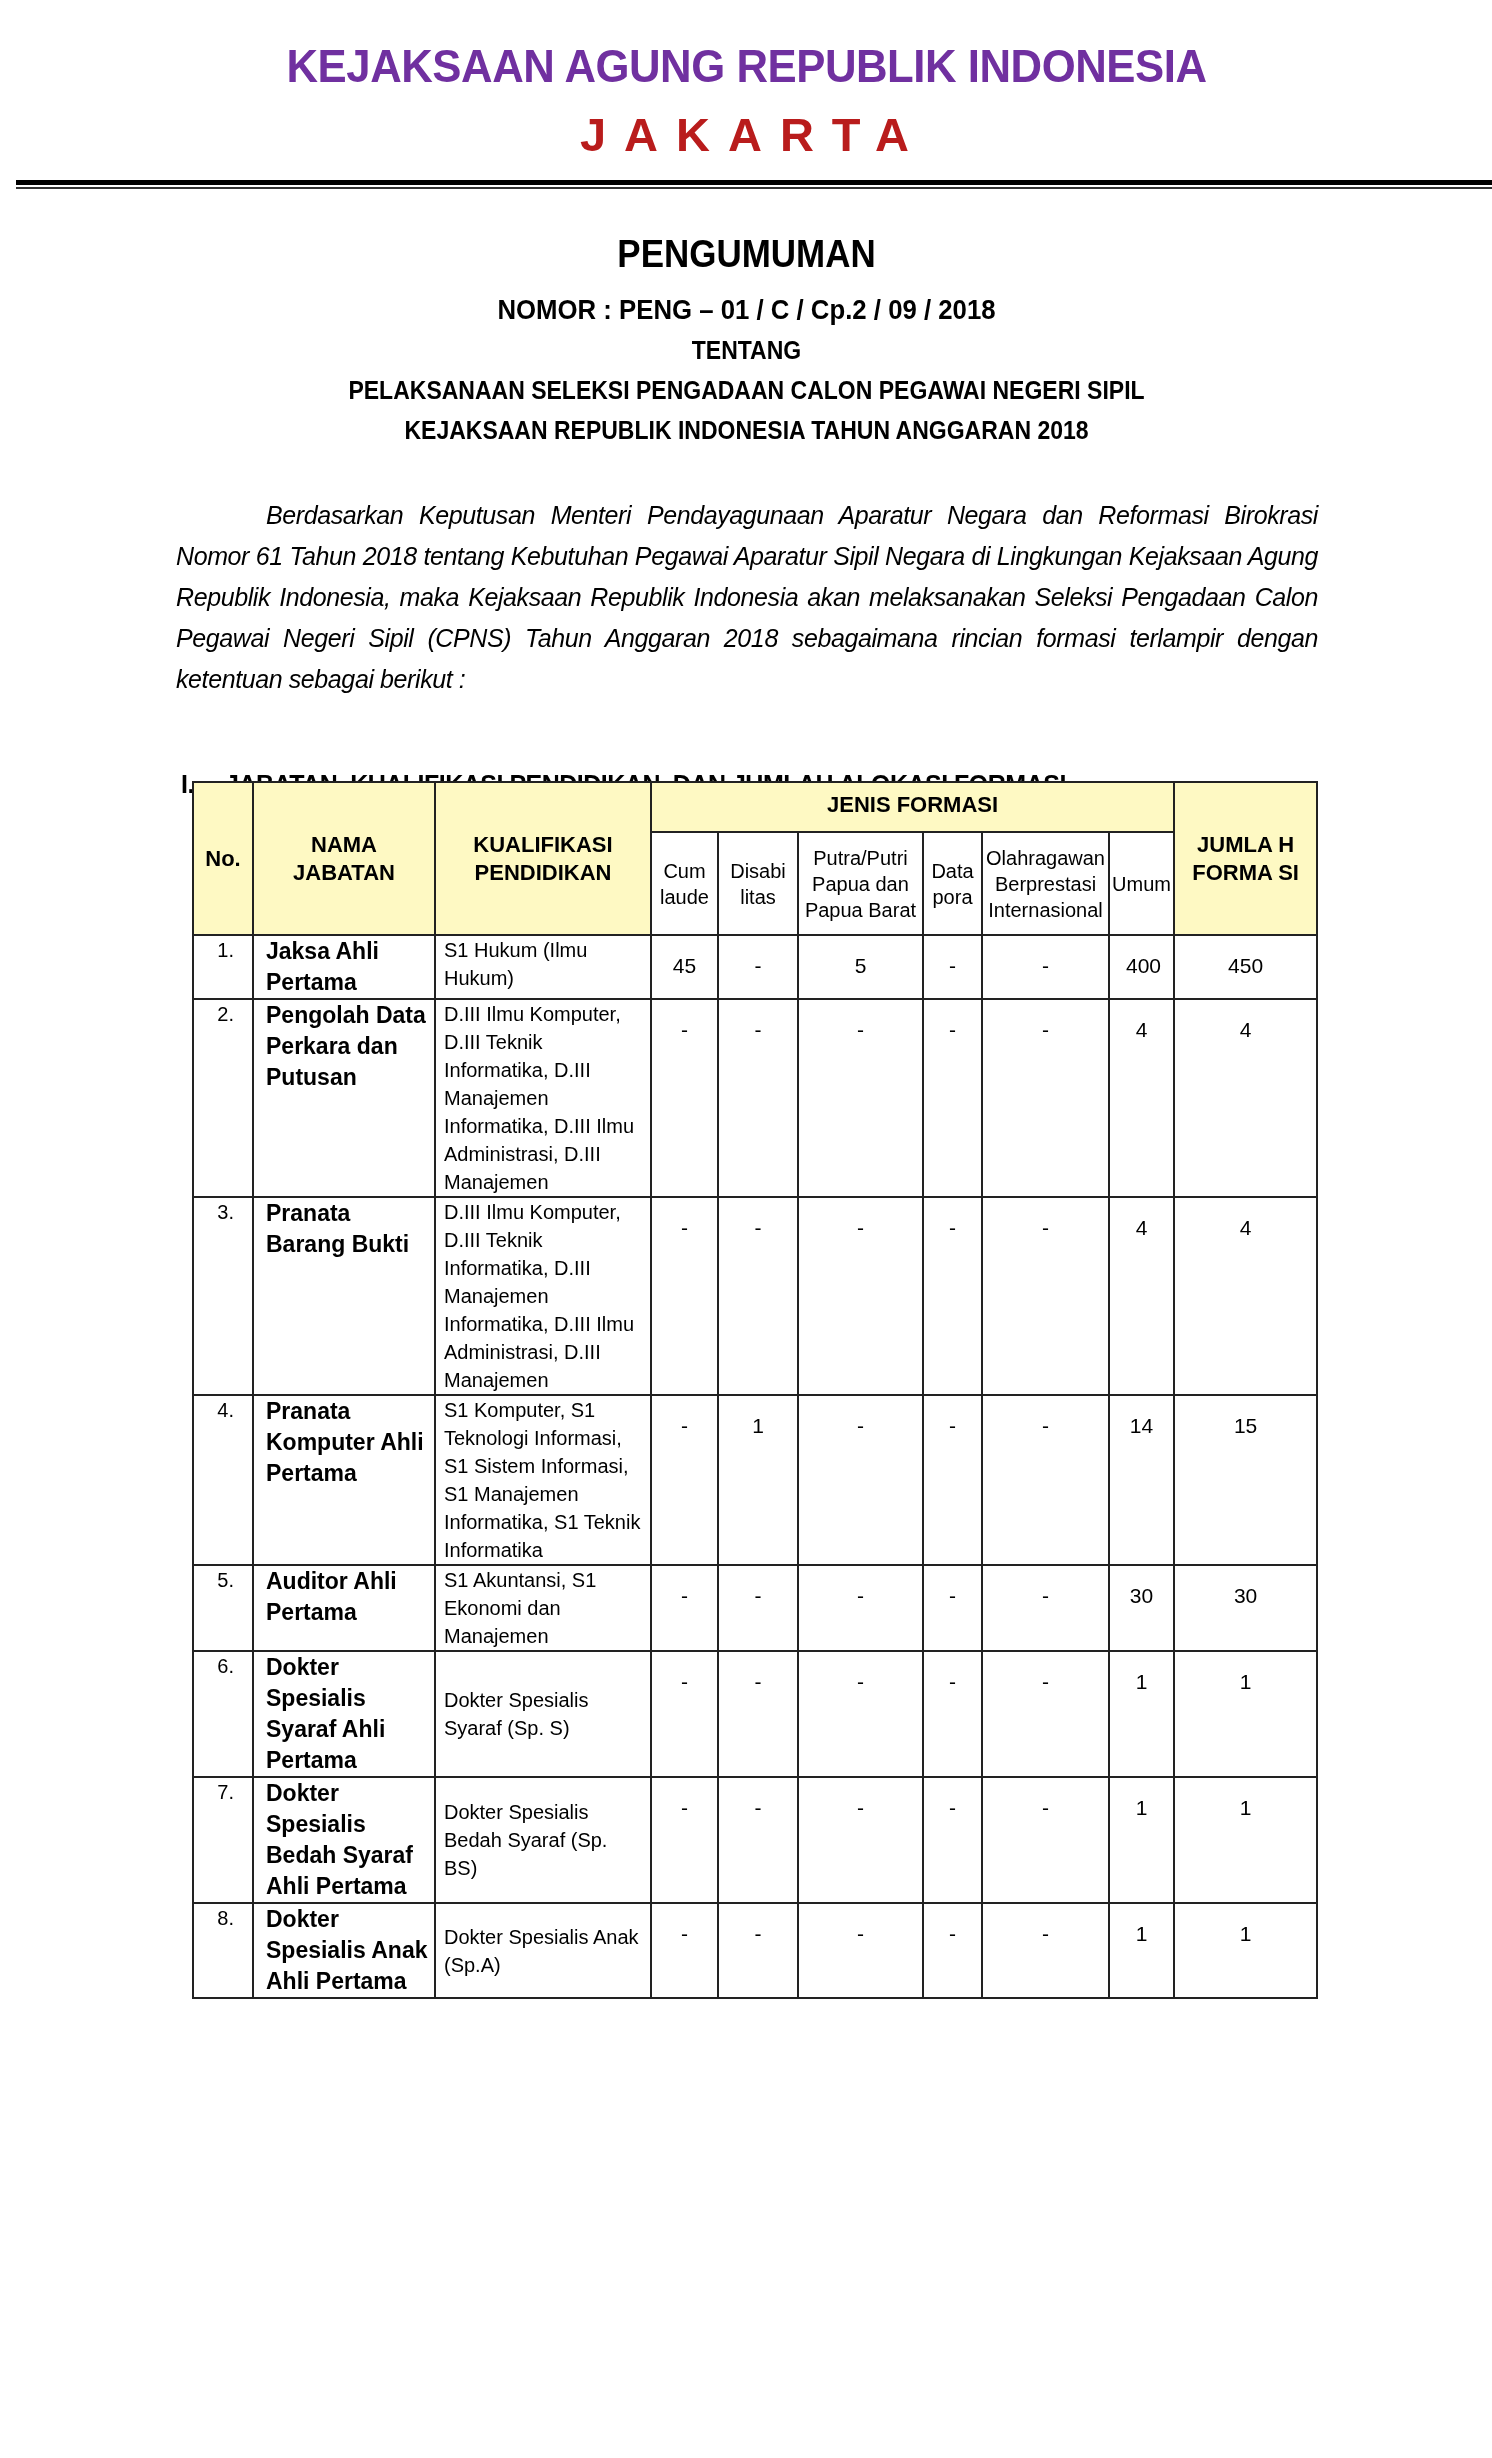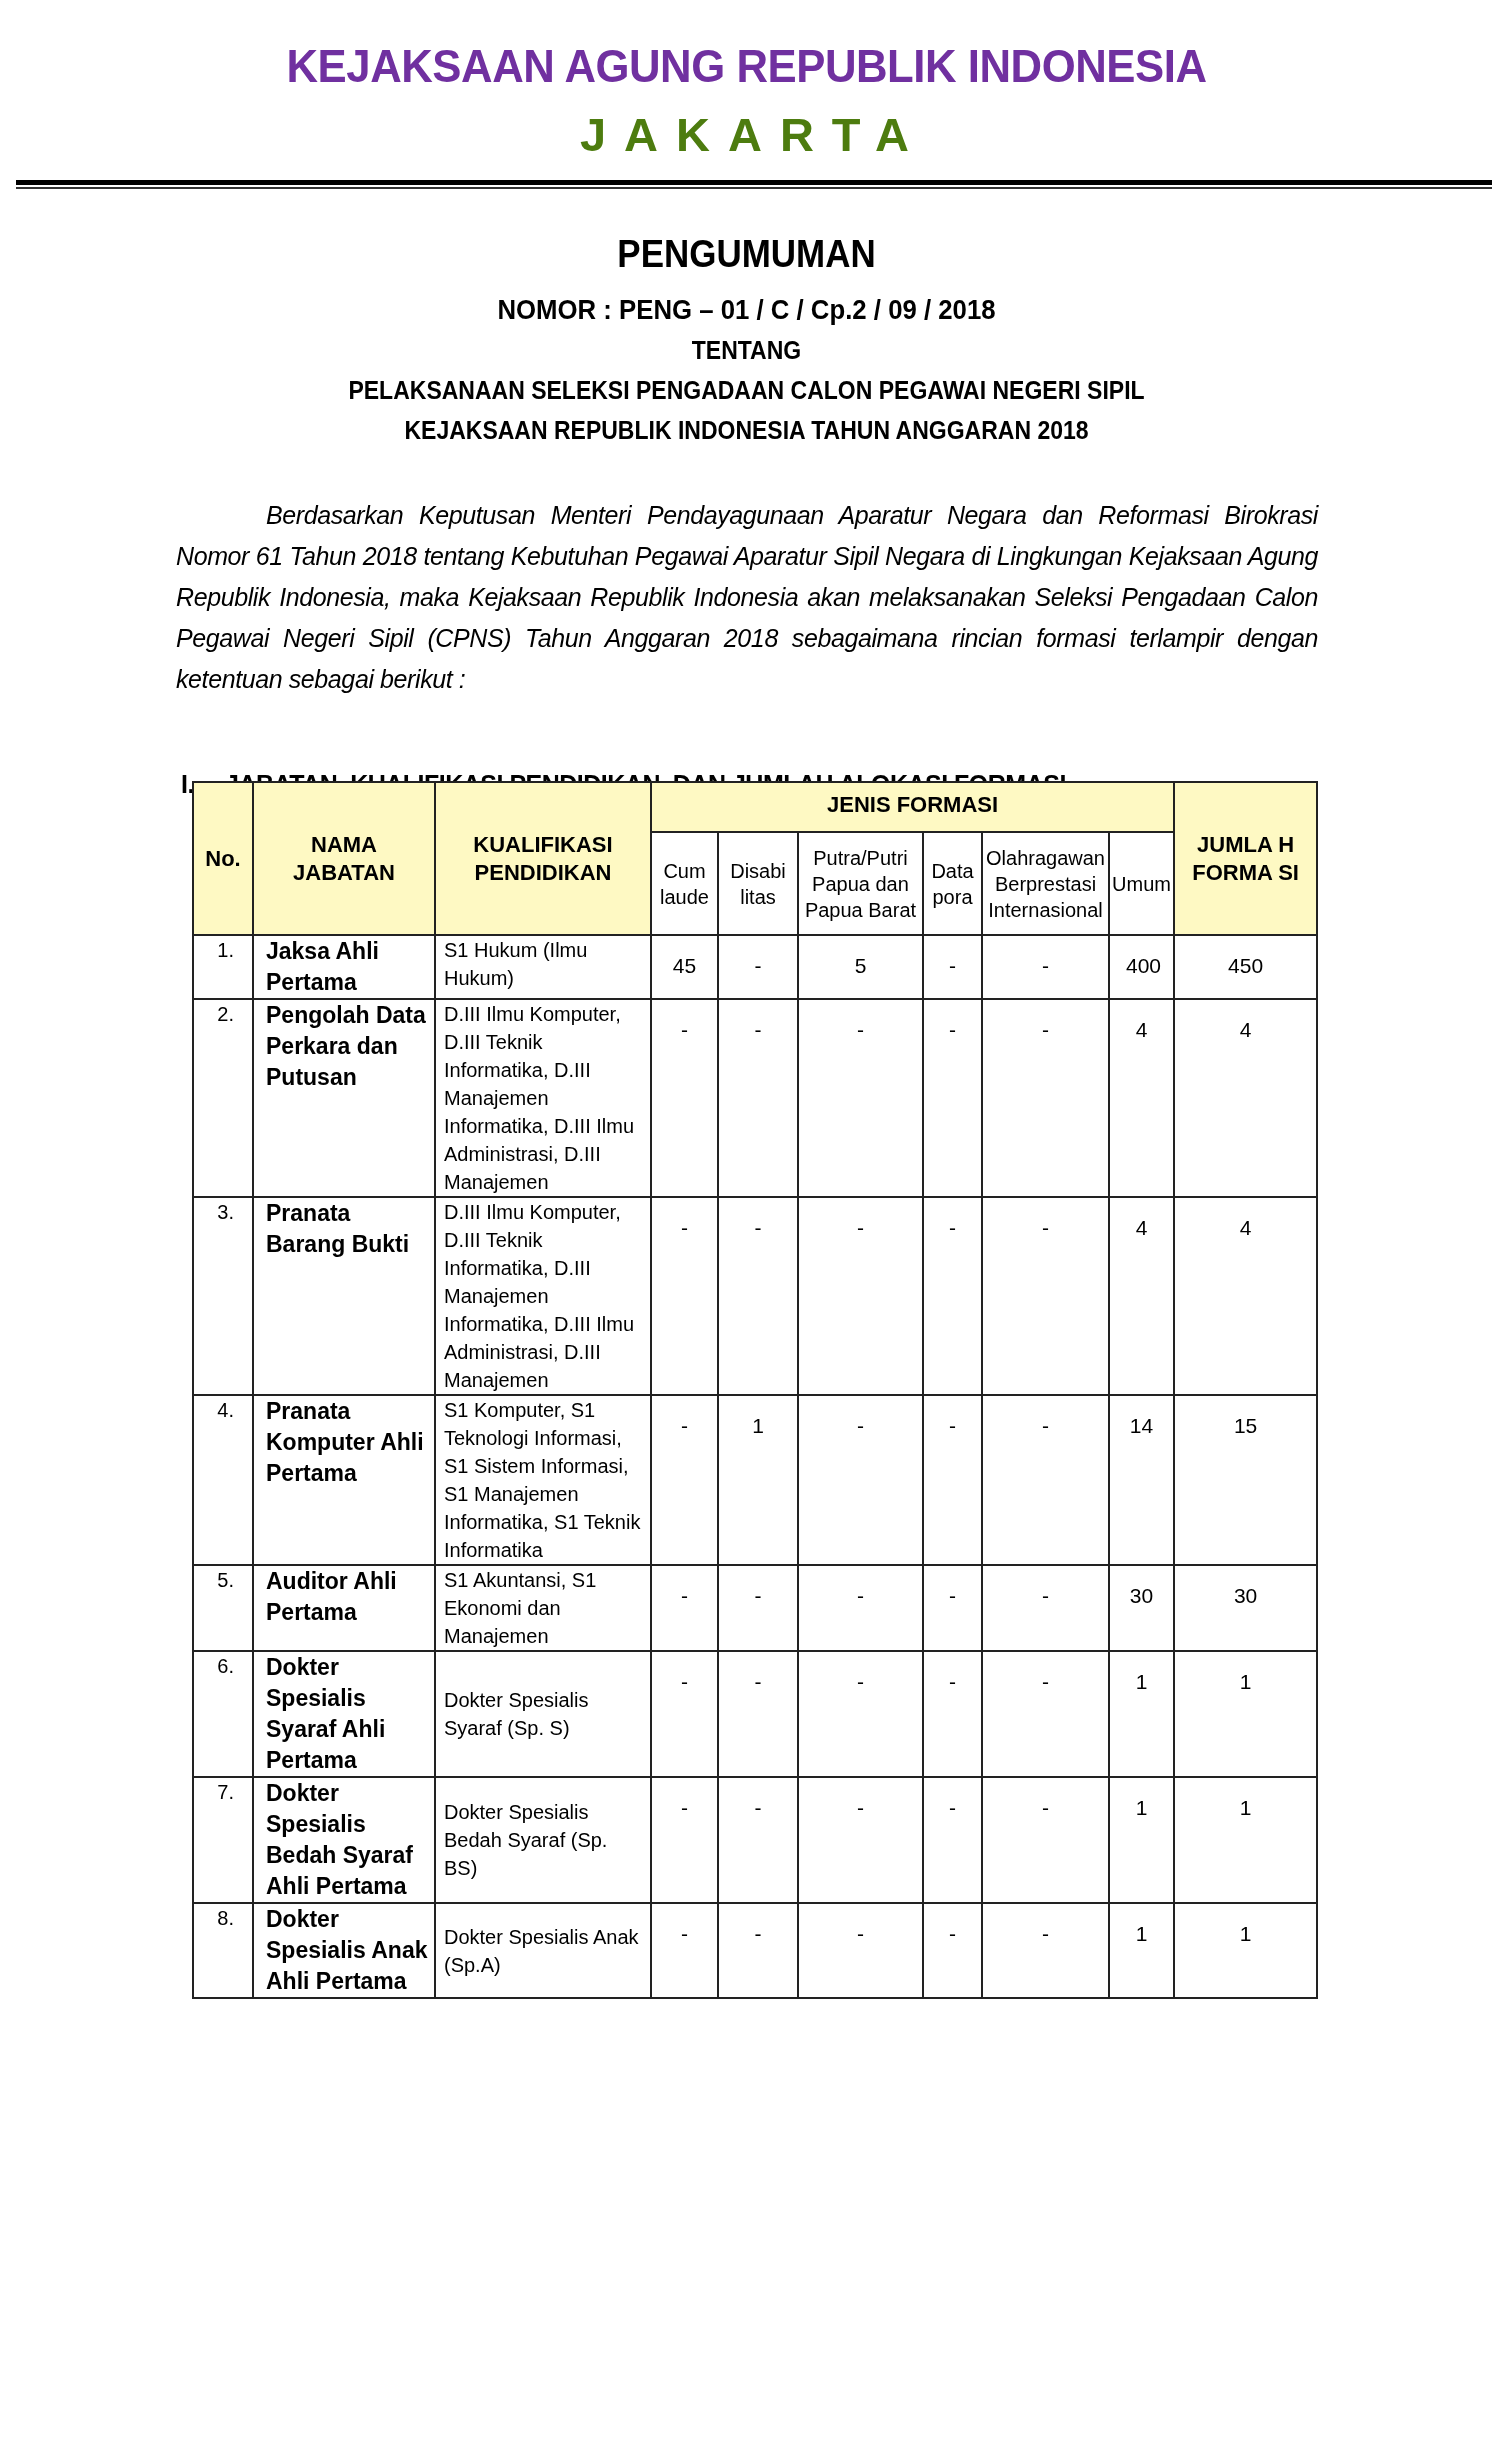--- a/index.html
+++ b/index.html
@@ -1,18 +1,18 @@
 <!DOCTYPE html>
 <html><head>
 <meta charset="utf-8">
 <style>
   html, body { margin: 0; padding: 0; background: #ffffff; }
   body { width: 1493px; height: 2459px; position: relative; font-family: "Liberation Sans", sans-serif; color: #000; }
   .org-title { position: absolute; left: 0; width: 1493px; top: 38px; text-align: center; font-weight: bold; font-size: 47px; color: #7030a0; letter-spacing: -0.5px; transform: scaleX(0.93); }
-  .org-city { position: absolute; left: 0; width: 1493px; top: 107px; text-align: center; font-weight: bold; font-size: 47px; color: #4d7c0f; letter-spacing: 18px; padding-left: 14px; box-sizing: border-box; }
+  .org-city { position: absolute; left: 0; width: 1493px; top: 107px; text-align: center; font-weight: bold; font-size: 47px; color: #b91c1c; letter-spacing: 18px; padding-left: 14px; box-sizing: border-box; }
   .rule-thick { position: absolute; left: 16px; width: 1477px; top: 180px; height: 5px; background: #000; }
   .rule-thin { position: absolute; left: 16px; width: 1477px; top: 187px; height: 2px; background: #333; }
 
   .heading { position: absolute; left: 0; width: 1493px; text-align: center; font-weight: bold; }
   .h-peng { top: 233px; font-size: 38px; transform: scaleX(0.92); }
   .h-nomor { top: 294px; font-size: 28px; transform: scaleX(0.92); }
   .h-tentang { top: 336px; font-size: 25px; transform: scaleX(0.92); }
   .h-line1 { top: 376px; font-size: 25px; transform: scaleX(0.92); }
   .h-line2 { top: 416px; font-size: 25px; transform: scaleX(0.92); }
 

